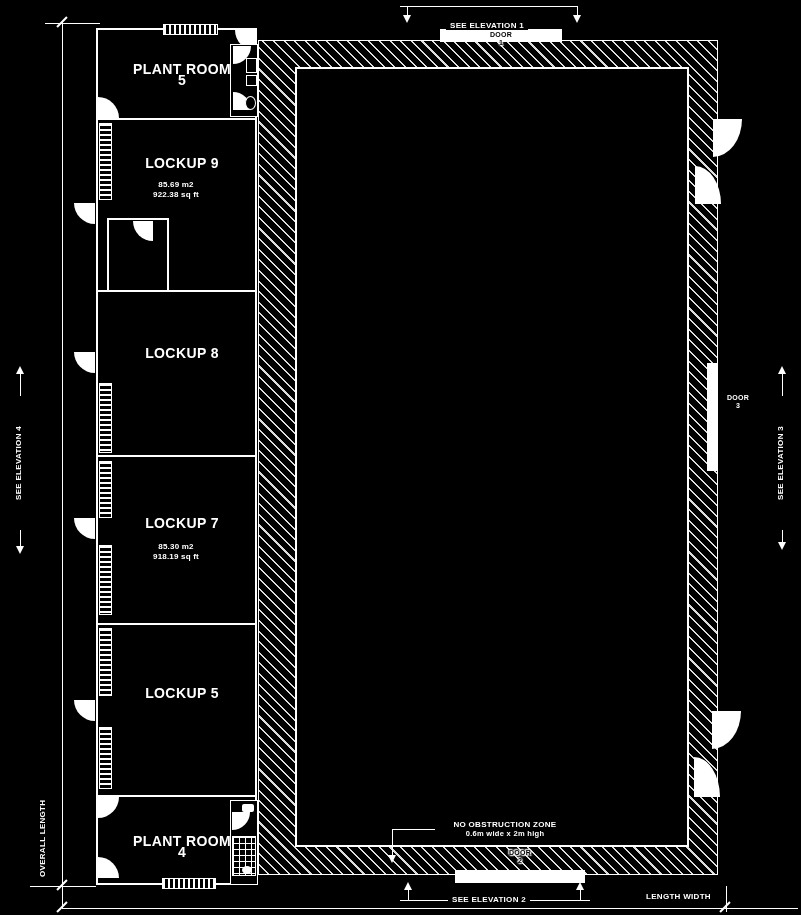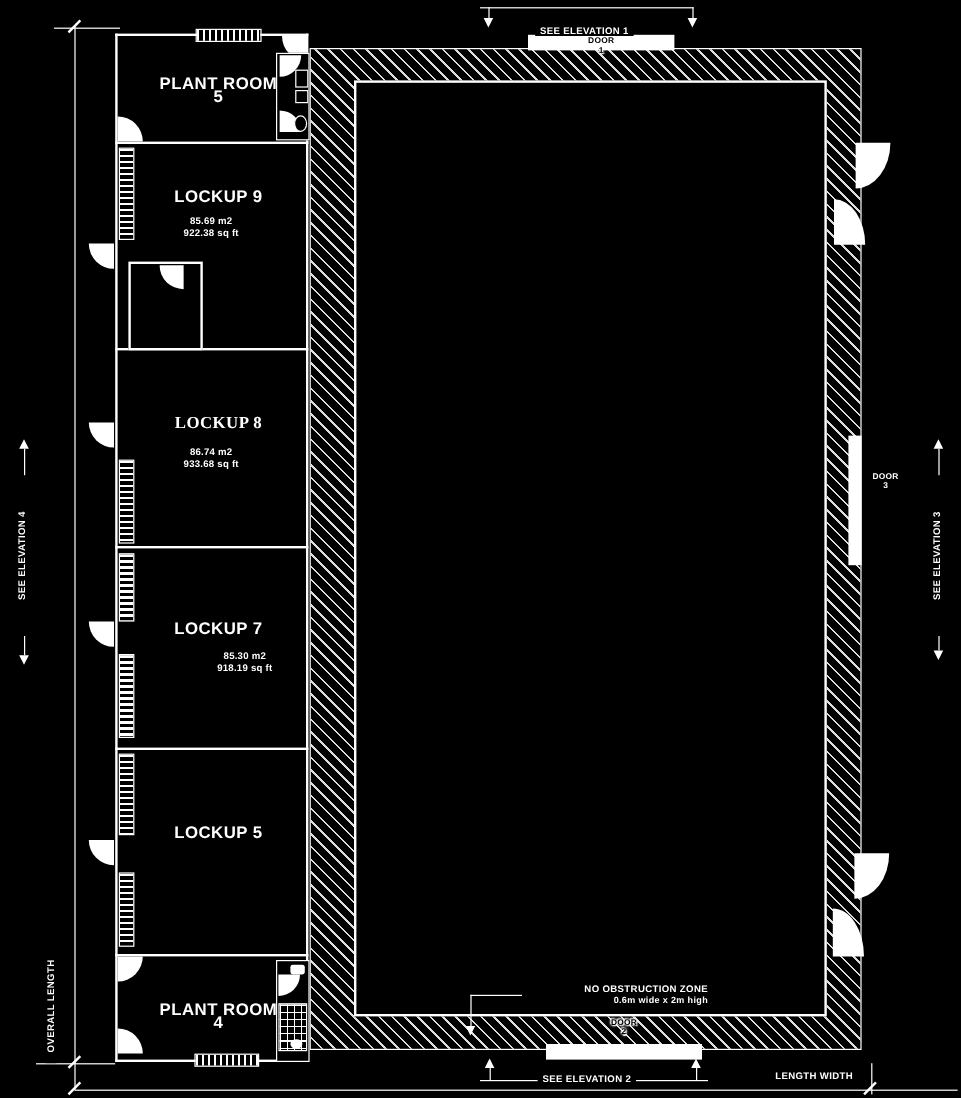--- a/index.html
+++ b/index.html
@@ -84,27 +84,23 @@
 
   <div class="roomlabel" style="top:64px;">
     <div>PLANT ROOM</div>
       <div>5</div>
   </div>
   <div class="roomlabel" style="top:158px;">LOCKUP 9</div>
   <div class="arealabel" style="top:180px;">
     <div>85.69 m2</div>
       <div>922.38 sq ft</div>
   </div>
-  <div class="roomlabel" style="top:348px;font-family:Liberation Serif, serif;">LOCKUP 8</div>
-  <div class="arealabel" style="top:372px;">
-    <div>86.74 m2</div>
-      <div>933.68 sq ft</div>
-  </div>
+  <div class="roomlabel" style="top:348px;">LOCKUP 8</div>
   <div class="roomlabel" style="top:518px;">LOCKUP 7</div>
-  <div class="arealabel" style="top:542px;padding-left:28px;">
+  <div class="arealabel" style="top:542px;">
     <div>85.30 m2</div>
       <div>918.19 sq ft</div>
   </div>
   <div class="roomlabel" style="top:688px;">LOCKUP 5</div>
   <div class="roomlabel" style="top:836px;">
     <div>PLANT ROOM</div>
       <div>4</div>
   </div>
 
   <div class="abs" style="left:107px;top:218px;width:58px;height:70px;border:2px solid #fff;background:#000;"></div>
@@ -171,21 +167,21 @@
   <div class="tick" style="left:55px;top:21px;"></div>
   <div class="tick" style="left:55px;top:884px;"></div>
   <div class="ann vtext" style="left:38px;top:790px;height:90px;">OVERALL LENGTH</div>
 
   <div class="lh t1" style="left:62px;top:908px;width:736px;"></div>
   <div class="lv w1" style="left:726px;top:886px;height:26px;"></div>
   <div class="tick" style="left:718px;top:906px;"></div>
   <div class="tick" style="left:55px;top:906px;"></div>
   <div class="ann" style="left:646px;top:892px;">LENGTH WIDTH</div>
 
-  <div class="abs" style="left:420px;top:820px;width:170px;text-align:right;">
+  <div class="abs" style="left:420px;top:820px;width:170px;text-align:center;">
     <div class="ann" style="position:static;font-size:8px;">NO OBSTRUCTION ZONE</div>
     <div class="ann" style="position:static;font-size:7.5px;">0.6m wide x 2m high</div>
   </div>
   <div class="lh t1" style="left:392px;top:829px;width:43px;"></div>
   <div class="lv w1" style="left:392px;top:829px;height:28px;"></div>
   <div class="tri down" style="left:388px;top:855px;"></div>
 
 </div>
 
 </body></html>

